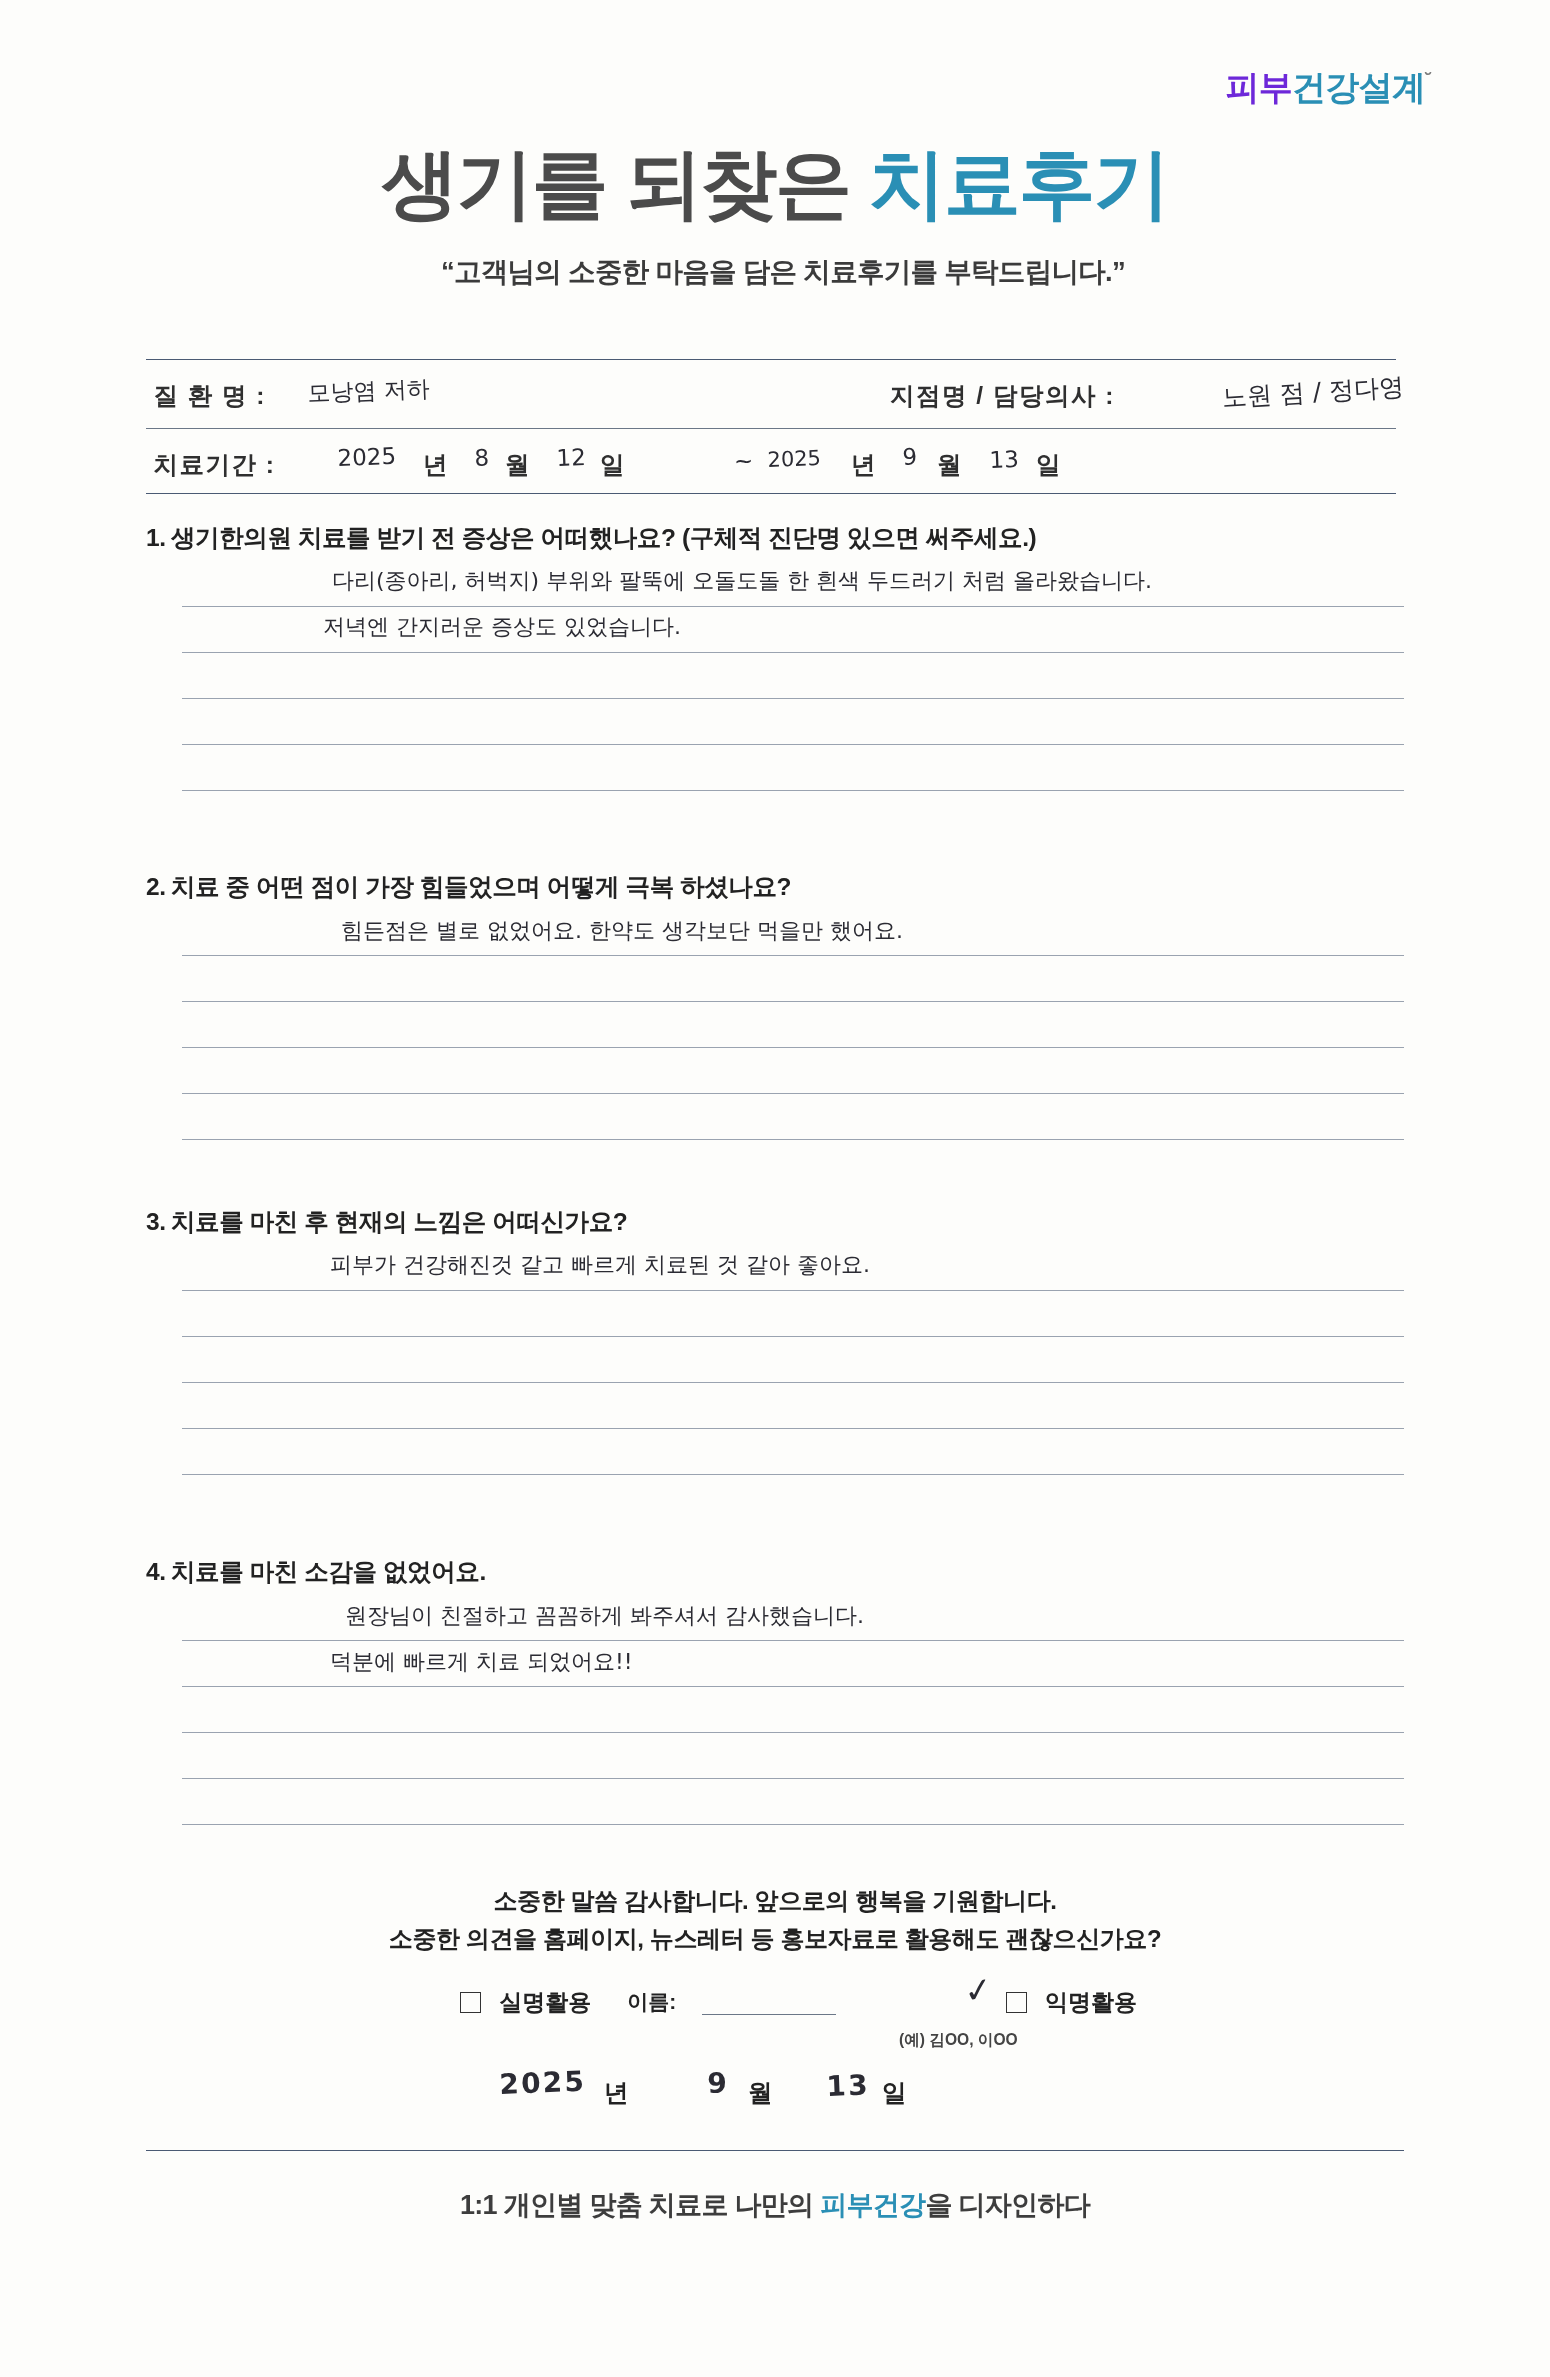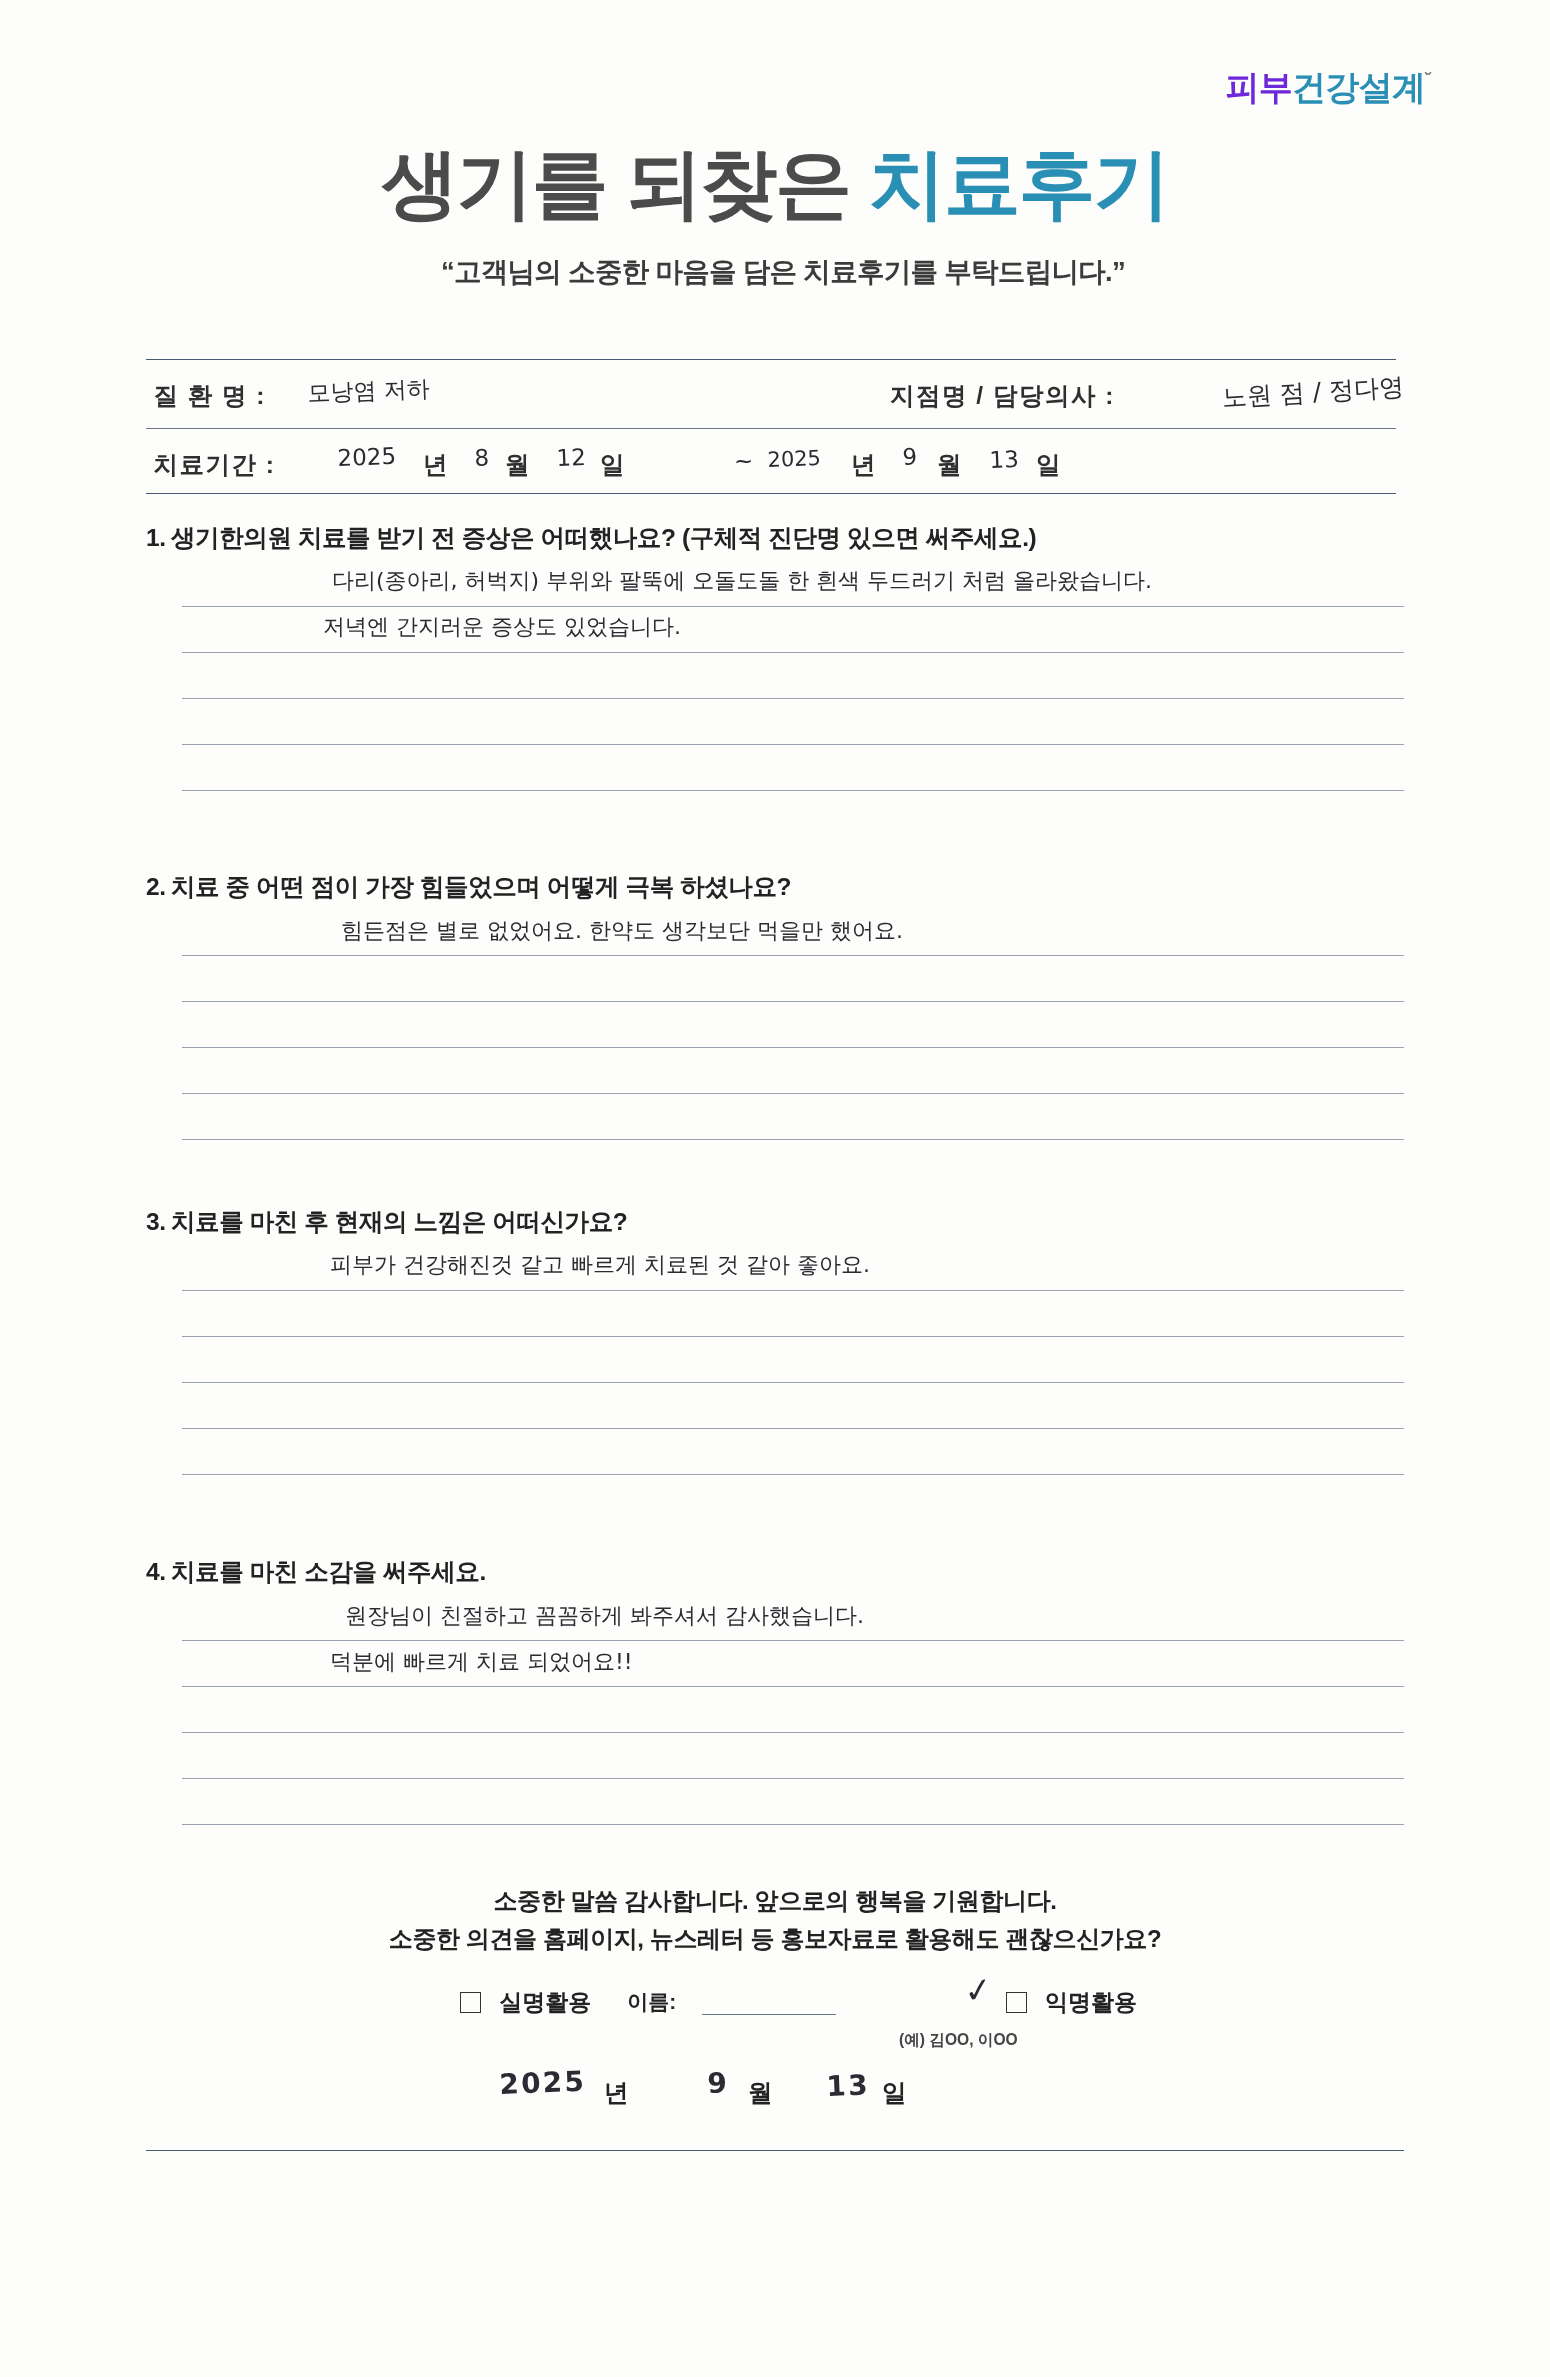--- a/index.html
+++ b/index.html
@@ -314,21 +314,21 @@
       <div class="line"></div>
       <div class="line"></div>
       <div class="line"></div>
       <div class="line"></div>
       <span class="ans" style="left:184px; top:4.5px;">피부가 건강해진것 같고 빠르게 치료된 것 같아 좋아요.</span>
     </div>
   </div>
 
   <div class="q" style="top:1555px;">
     <div class="q-head">
-      <span class="q-num">4.</span><span>치료를 마친 소감을 써주세요.</span>
+      <span class="q-num">4.</span><span>치료를 마친 소감을 없었어요.</span>
     </div>
     <div class="lines">
       <div class="line"></div>
       <div class="line"></div>
       <div class="line"></div>
       <div class="line"></div>
       <div class="line"></div>
       <span class="ans" style="left:199px; top:6px;">원장님이 친절하고 꼼꼼하게 봐주셔서 감사했습니다.</span>
       <span class="ans" style="left:184px; top:52px;">덕분에 빠르게 치료 되었어요!!</span>
     </div>
@@ -355,15 +355,18 @@
       <span style="position:absolute; left:604px; top:3px;">년</span>
       <span class="hand slant" style="left:708px; top:-6px; font-size:28px;">9</span>
       <span style="position:absolute; left:748px; top:3px;">월</span>
       <span class="hand slant" style="left:827px; top:-3px; font-size:28px;">13</span>
       <span style="position:absolute; left:882px; top:3px;">일</span>
     </div>
   </div>
 
   <div class="bottom-rule"></div>
 
+  <div class="tagline">
+    <span class="dark">1:1 개인별 맞춤 치료로 나만의 </span><span>피부건강</span><span class="dark">을 디자인하다</span>
+  </div>
 
 </div>
 
 
 </body></html>

